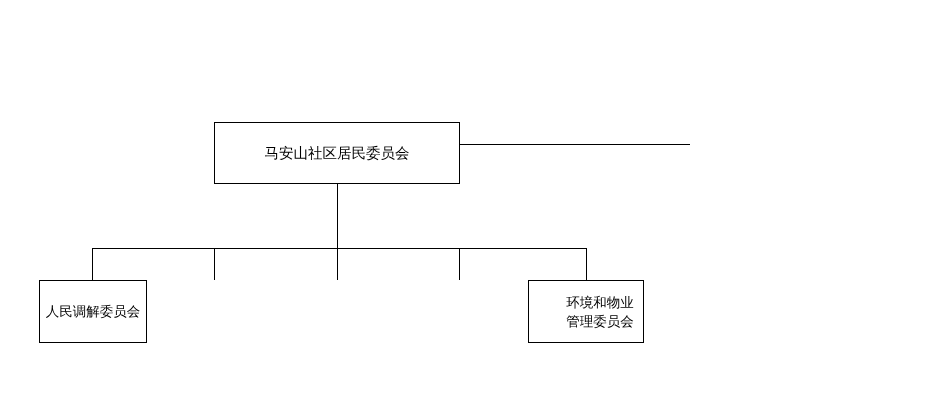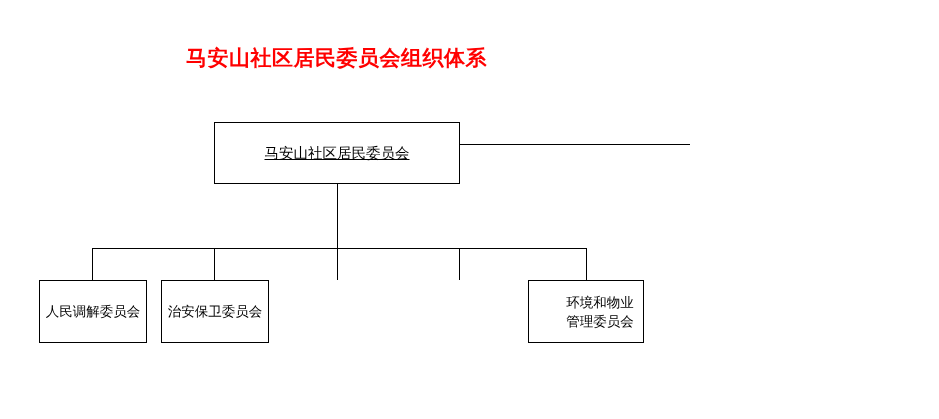--- a/index.html
+++ b/index.html
@@ -60,46 +60,42 @@
     z-index: 1;
   }
   .h-line { height: 1px; }
   .v-line { width: 1px; }
 </style>
 </head>
 <body>
 
 <div id="canvas">
 
-  <div class="title">马安山社区居民委员会组织体系</div>
 
   <div class="connector h-line" style="left:460px; top:144px; width:230px;"></div>
 
   <div class="connector v-line" style="left:337px; top:184px; height:64px;"></div>
 
   <div class="connector h-line" style="left:92px; top:248px; width:495px;"></div>
 
   <div class="connector v-line" style="left:92px; top:248px; height:32px;"></div>
   <div class="connector v-line" style="left:214px; top:248px; height:32px;"></div>
   <div class="connector v-line" style="left:337px; top:248px; height:32px;"></div>
   <div class="connector v-line" style="left:459px; top:248px; height:32px;"></div>
   <div class="connector v-line" style="left:586px; top:248px; height:32px;"></div>
 
-  <div class="node node-root" style="left:214px; top:122px; width:246px; height:62px;text-decoration:underline;">
+  <div class="node node-root" style="left:214px; top:122px; width:246px; height:62px;">
     <span class="node-label">马安山社区居民委员会</span>
   </div>
 
 
   <div class="node" style="left:39px; top:280px; width:108px; height:63px;justify-content:flex-end;">
     <span class="node-label">人民调解委员会</span>
   </div>
 
-  <div class="node" style="left:161px; top:280px; width:108px; height:63px;">
-    <span class="node-label">治安保卫委员会</span>
-  </div>
 
 
 
   <div class="node" style="left:528px; top:280px; width:116px; height:63px;padding-left:32px;">
     <span class="node-label">环境和物业管理委员会</span>
   </div>
 
 </div>
 
 </body></html>

